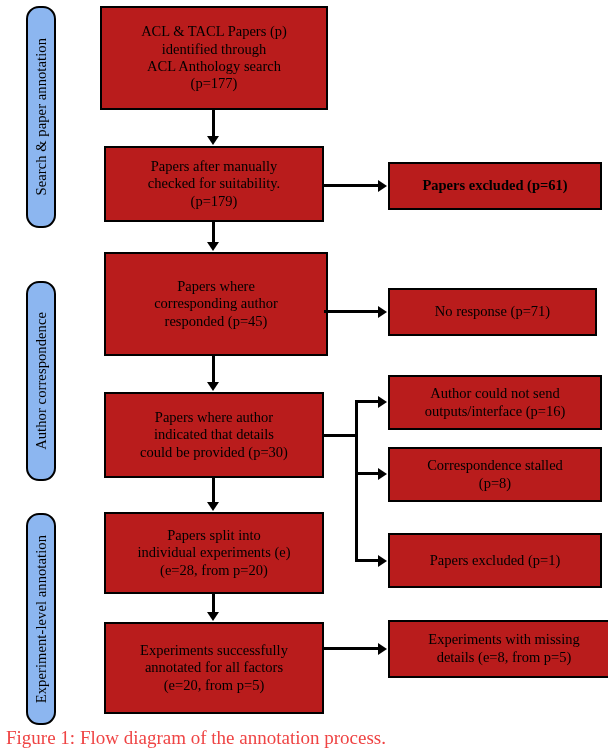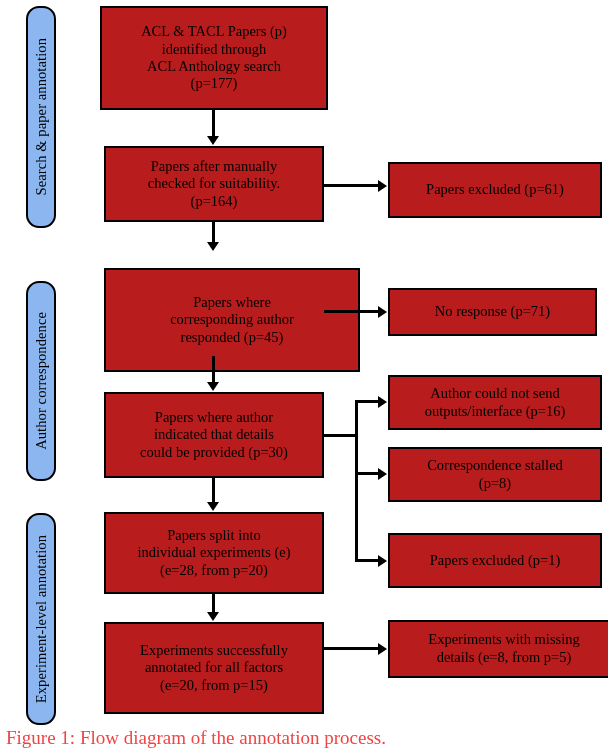--- a/index.html
+++ b/index.html
@@ -113,48 +113,48 @@
   <div class="node main" style="left:100px; top:6px; width:228px; height:104px;">
     <span class="node-text">ACL &amp; TACL Papers (p)
 identified through
 ACL Anthology search
 (p=177)</span>
   </div>
 
   <div class="node main" style="left:104px; top:146px; width:220px; height:76px;">
     <span class="node-text">Papers after manually
 checked for suitability.
-(p=164)</span>
-  </div>
-
-  <div class="node main" style="left:104px; top:268px; width:256px; height:104px;">
+(p=179)</span>
+  </div>
+
+  <div class="node main" style="left:104px; top:252px; width:224px; height:104px;">
     <span class="node-text">Papers where
 corresponding author
 responded (p=45)</span>
   </div>
 
   <div class="node main" style="left:104px; top:392px; width:220px; height:86px;">
     <span class="node-text">Papers where author
 indicated that details
 could be provided (p=30)</span>
   </div>
 
   <div class="node main" style="left:104px; top:512px; width:220px; height:82px;">
     <span class="node-text">Papers split into
 individual experiments (e)
 (e=28, from p=20)</span>
   </div>
 
   <div class="node main" style="left:104px; top:622px; width:220px; height:92px;">
     <span class="node-text">Experiments successfully
 annotated for all factors
-(e=20, from p=15)</span>
-  </div>
-
-  <div class="node side" style="left:388px; top:162px; width:214px; height:56px;">
+(e=20, from p=5)</span>
+  </div>
+
+  <div class="node side" style="left:388px; top:162px; width:214px; height:48px;font-weight:bold;">
     <span class="node-text">Papers excluded (p=61)</span>
   </div>
 
   <div class="node side" style="left:388px; top:288px; width:209px; height:48px;">
     <span class="node-text">No response (p=71)</span>
   </div>
 
   <div class="node side" style="left:388px; top:375px; width:214px; height:55px;">
     <span class="node-text">Author could not send
 outputs/interface (p=16)</span>

